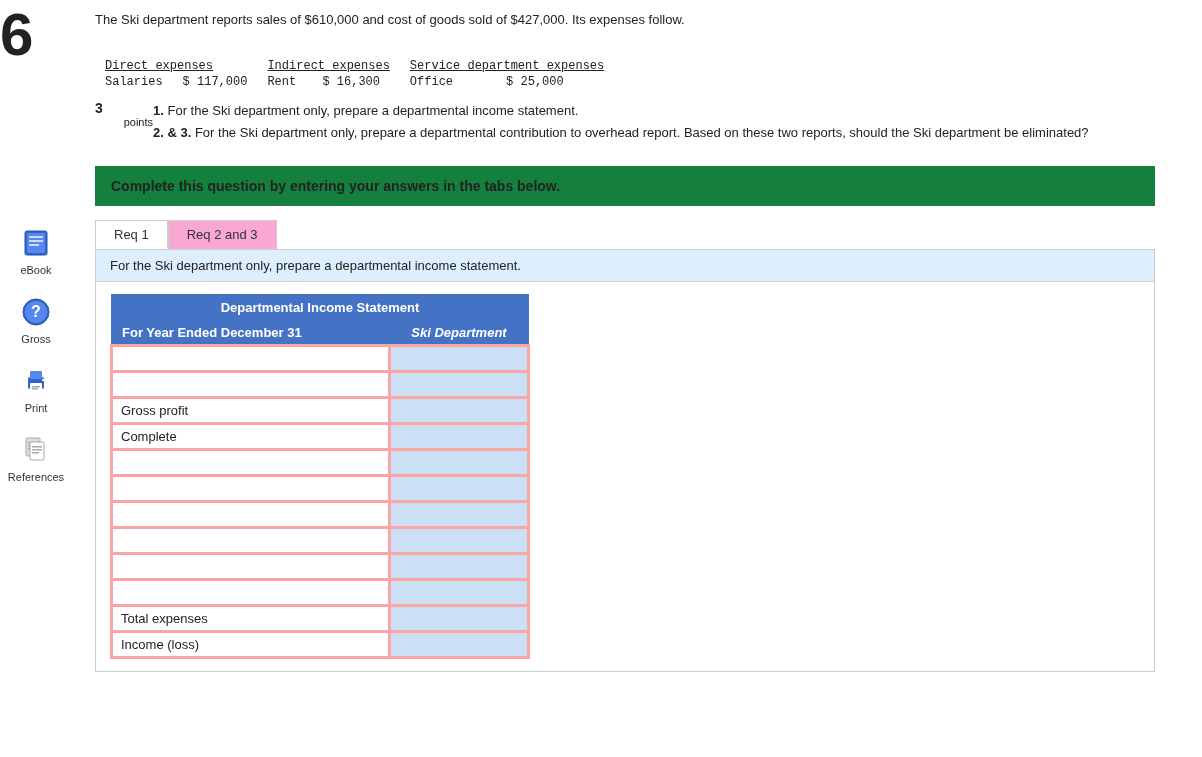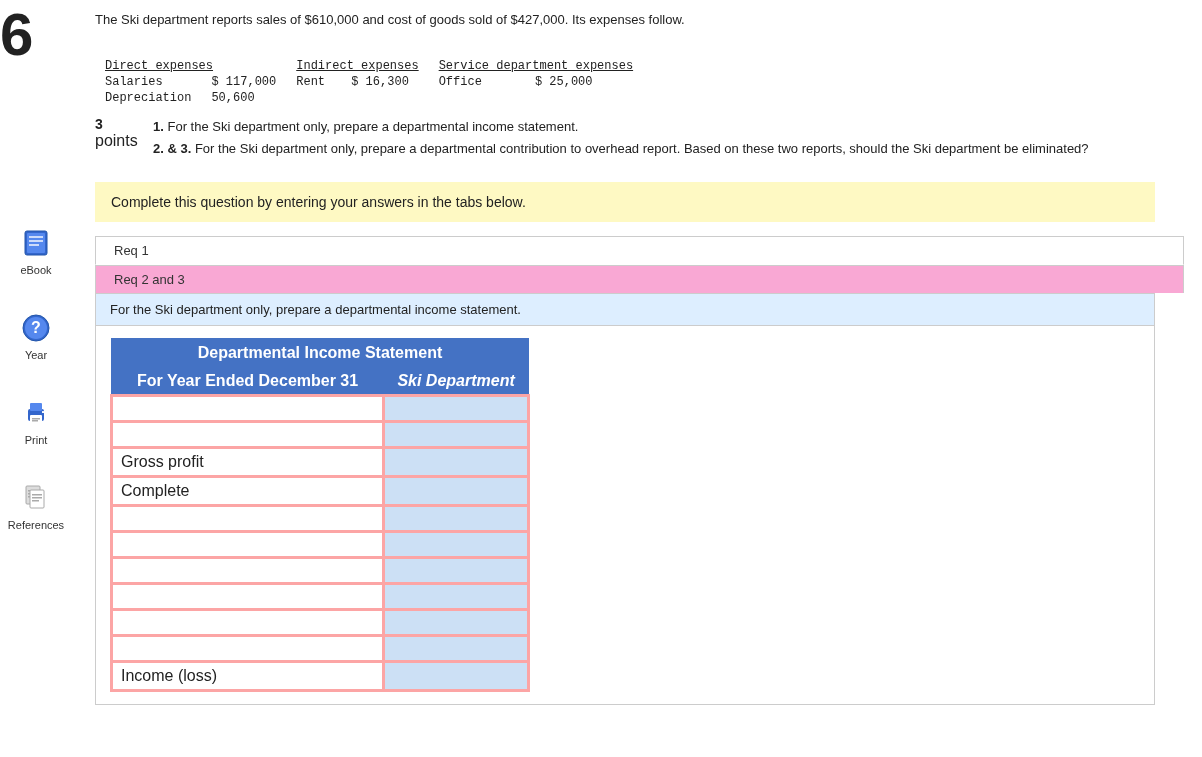--- a/index.html
+++ b/index.html
@@ -17,21 +17,21 @@
       width: 1202px;
       min-height: 757px;
     }
     
     .sidebar {
       width: 72px;
       padding-top: 160px;
       display: flex;
       flex-direction: column;
       align-items: center;
-      gap: 34px;
+      gap: 18px;
       flex-shrink: 0;
     }
     .sidebar-item {
       display: flex;
       flex-direction: column;
       align-items: center;
       cursor: pointer;
       gap: 3px;
     }
     .sidebar-item .icon-box {
@@ -73,31 +73,31 @@
     .instructions {
       font-size: 13px;
       line-height: 1.7;
       margin-bottom: 12px;
       max-width: 1050px;
     }
     .instructions b {
       font-weight: bold;
     }
     .complete-box {
-      background: #fef9c3;
+      background: #15803d;
       padding: 12px 16px;
       font-size: 14px;
-      font-weight: normal;
+      font-weight: bold;
       margin-bottom: 14px;
       max-width: 1060px;
     }
     
     .tabs {
       display: flex;
-      flex-direction: column;
+      flex-direction: row;
       margin-bottom: 0;
     }
     .tab {
       border: 1px solid #ccc;
       padding: 6px 18px;
       font-size: 13px;
       cursor: pointer;
       background: #f9a8d4;
       color: #333;
       border-bottom: none;
@@ -117,40 +117,40 @@
       padding: 8px 14px;
       font-size: 13px;
       border-bottom: 1px solid #ccc;
     }
     
     .stmt-container {
       padding: 12px 14px;
     }
     .stmt-table {
       border-collapse: collapse;
-      font-size: 16px;
+      font-size: 13px;
       width: 420px;
     }
     .stmt-header-row td {
       background: #4472c4;
       color: #fff;
       font-weight: bold;
       padding: 5px 10px;
       text-align: center;
       border: 1px solid #4472c4;
     }
     .stmt-subheader-row td {
       background: #4472c4;
       color: #fff;
       font-weight: bold;
       padding: 4px 10px;
       border: 1px solid #4472c4;
     }
     .stmt-subheader-row td:first-child {
-      text-align: center;
+      text-align: left;
       margin-top: 12px;
     }
     .stmt-subheader-row td:last-child {
       text-align: center;
       font-style: italic;
     }
     .stmt-row td {
       border: 3px solid #fca5a5;
       padding: 4px 8px;
       height: 26px;
@@ -201,21 +201,21 @@
       </div>
 
       <div class="sidebar-item">
         <div class="icon-box">
           <svg width="32" height="32" viewBox="0 0 32 32">
             <circle cx="16" cy="16" r="13" fill="#3366cc" stroke="#2255aa" stroke-width="1"></circle>
             <circle cx="16" cy="16" r="11" fill="#5588ee"></circle>
             <text x="16" y="21" font-size="16" text-anchor="middle" fill="white" font-weight="bold">?</text>
           </svg>
         </div>
-        <span class="icon-label">Year</span>
+        <span class="icon-label">Gross</span>
       </div>
 
       <div class="sidebar-item">
         <div class="icon-box">
           <svg width="32" height="32" viewBox="0 0 32 32">
             <rect x="8" y="12" width="16" height="12" rx="2" fill="#3366cc"></rect>
             <rect x="10" y="6" width="12" height="8" rx="1" fill="#5588ee"></rect>
             <rect x="10" y="18" width="12" height="7" rx="1" fill="#fff"></rect>
             <rect x="12" y="21" width="8" height="1.5" fill="#aaa"></rect>
             <rect x="12" y="23" width="6" height="1.5" fill="#aaa"></rect>
@@ -255,35 +255,27 @@
         <td colspan="2"><span class="expense-section-header">Service department expenses</span></td>
       </tr>
       <tr>
         <td>Salaries</td>
         <td>$ 117,000</td>
         <td>Rent</td>
         <td>$ 16,300</td>
         <td>Office</td>
         <td>$ 25,000</td>
       </tr>
-      <tr>
-        <td>Depreciation</td>
-        <td>50,600</td>
-        <td></td>
-            <td></td>
-            <td></td>
-            <td></td>
-      </tr>
     </tbody>
       </table>
 
     <div style="display:flex;flex-direction:row;align-items:flex-start;margin-bottom:10px;">
       <div style="width:58px;flex-shrink:0;">
         <div style="font-size:14px;font-weight:bold;">3</div>
-        <div style="font-size:16px;">points</div>
+        <div style="font-size:11px;text-align:right;">points</div>
       </div>
       <div class="instructions">
         <div><b>1.</b> For the Ski department only, prepare a departmental income statement.</div>
         <div><b>2. &amp; 3.</b> For the Ski department only, prepare a departmental contribution to overhead report. Based on these two reports, should the Ski department be eliminated?</div>
       </div>
     </div>
 
     <div class="complete-box">Complete this question by entering your answers in the tabs below.</div>
 
     <div class="tabs">
@@ -342,20 +334,24 @@
           </tr>
           <tr class="stmt-row">
             <td></td>
             <td class="input-cell number-col"></td>
           </tr>
           <tr class="stmt-row">
             <td></td>
             <td class="input-cell number-col"></td>
           </tr>
           <tr class="stmt-row">
+            <td>Total expenses</td>
+            <td class="input-cell number-col" style="border-top:2px solid #4472c4;"></td>
+          </tr>
+          <tr class="stmt-row">
             <td>Income (loss)</td>
             <td class="input-cell number-col" style="border-top:2px dotted #888;"></td>
           </tr>
         </tbody>
           </table>
       </div>
     </div>
   </div>
 </div>
 

